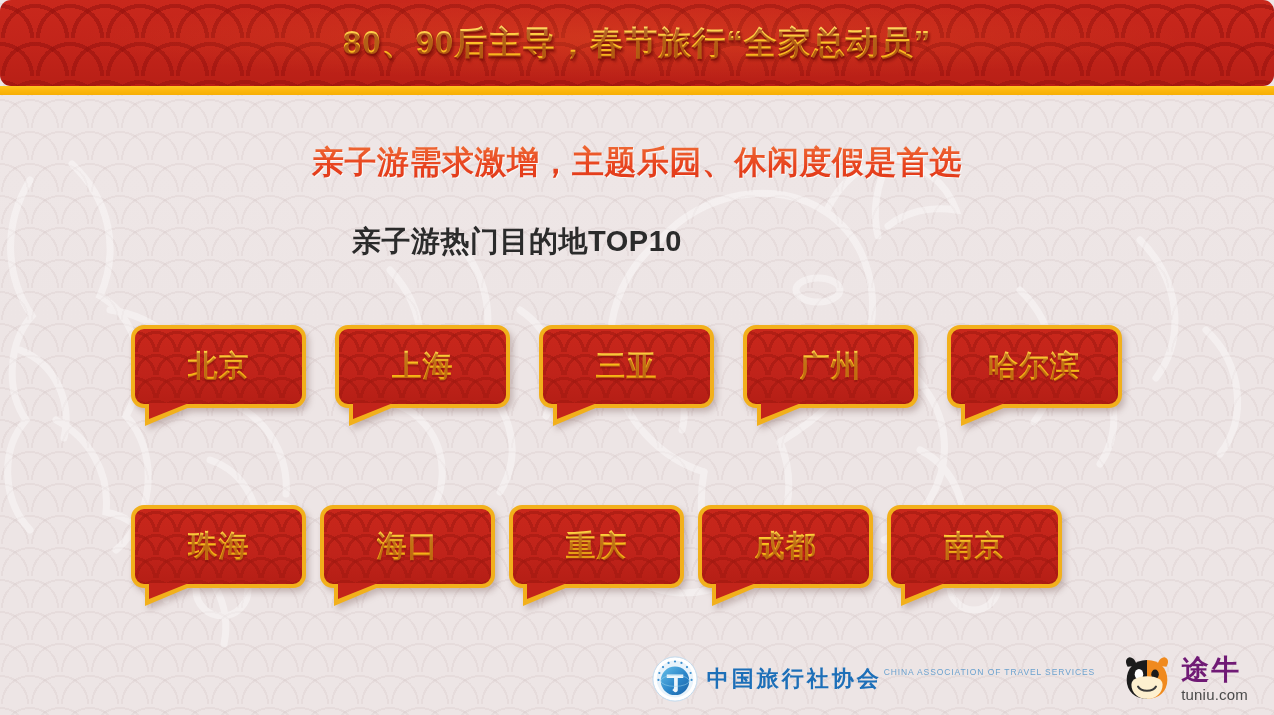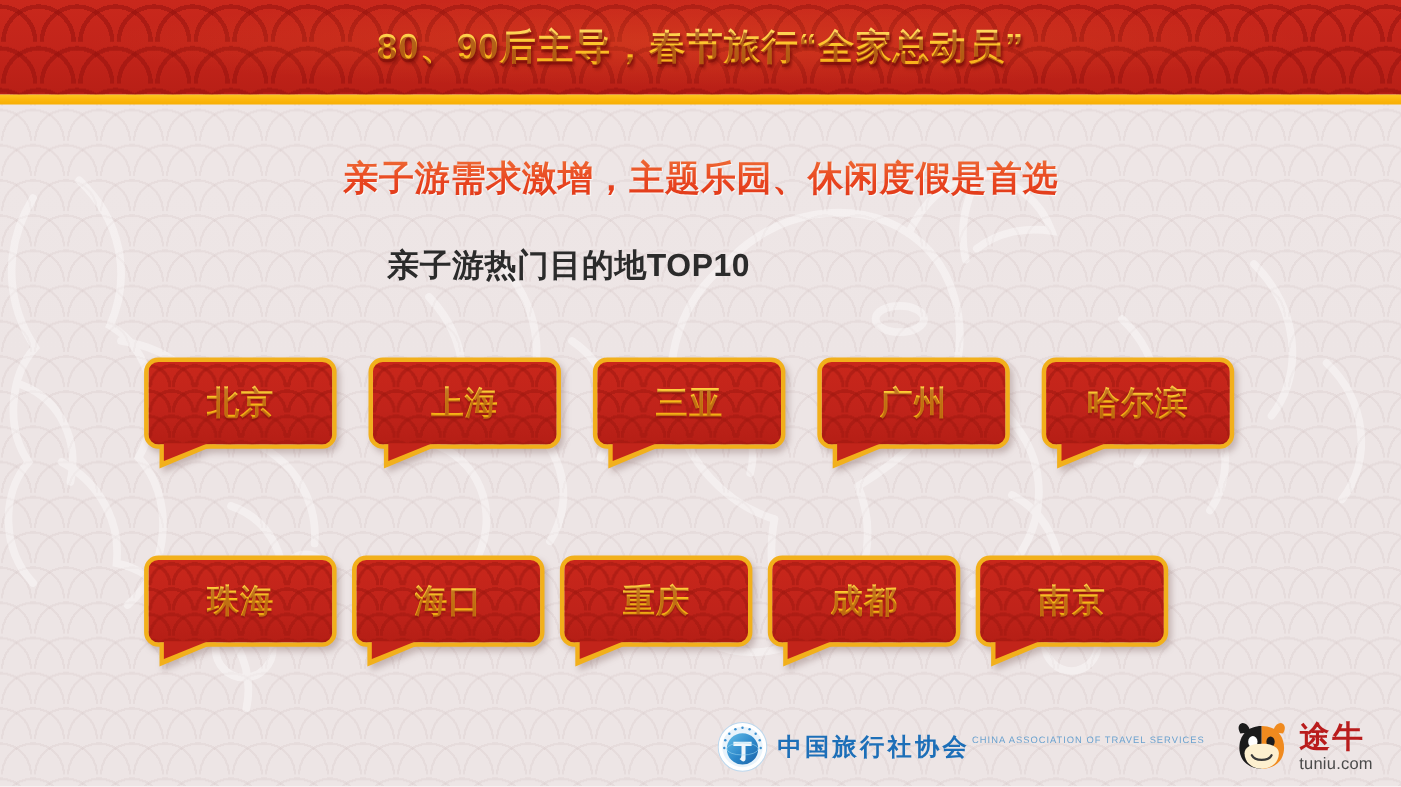--- a/index.html
+++ b/index.html
@@ -45,21 +45,21 @@
   
   .header {
     position:absolute; top:0; left:0;
     width:1274px; height:86px;
     background:
       radial-gradient(circle at 50% 100%, transparent 0 30px, rgba(150,18,14,.55) 30px 34px, transparent 34px),
       radial-gradient(circle at 0% 100%,  transparent 0 30px, rgba(150,18,14,.55) 30px 34px, transparent 34px),
       radial-gradient(circle at 100% 100%,transparent 0 30px, rgba(150,18,14,.55) 30px 34px, transparent 34px),
       linear-gradient(180deg,#c9281c 0%,#c2241a 55%,#b81f16 100%);
     background-size:70px 38px,70px 38px,70px 38px,100% 100%;
-    display:flex; align-items:center; justify-content:center;
+    display:flex; align-items:center; justify-content:center;border-radius:11px;
   }
   .header-vignette {
     position:absolute; inset:0;
     background:radial-gradient(ellipse at 50% 45%, rgba(255,120,40,.22) 0%, rgba(150,20,12,0) 62%);
     pointer-events:none;
   }
   .header-title {
     position:relative;
     font-size:33px;
     font-weight:bold;
@@ -168,21 +168,21 @@
   }
   .catS-en {
     font-size:8.5px; letter-spacing:.9px;
     color:#6ba2cf; white-space:nowrap;
   }
   .logo-tuniu { display:flex; align-items:center; gap:8px; }
   .cow-mark { width:52px; height:48px; flex:0 0 52px; }
   .tuniu-text { display:flex; flex-direction:column; gap:1px; }
   .tuniu-cn {
     font-size:28px; font-weight:bold; letter-spacing:2px;
-    color:#b91c1c; line-height:1.05; white-space:nowrap;
+    color:#701a75; line-height:1.05; white-space:nowrap;
   }
   .tuniu-en {
     font-size:15px; letter-spacing:.2px;
     color:#4a4a4a; white-space:nowrap;
   }
 </style>
 </head>
 <body>
 
 <div id="slide">

